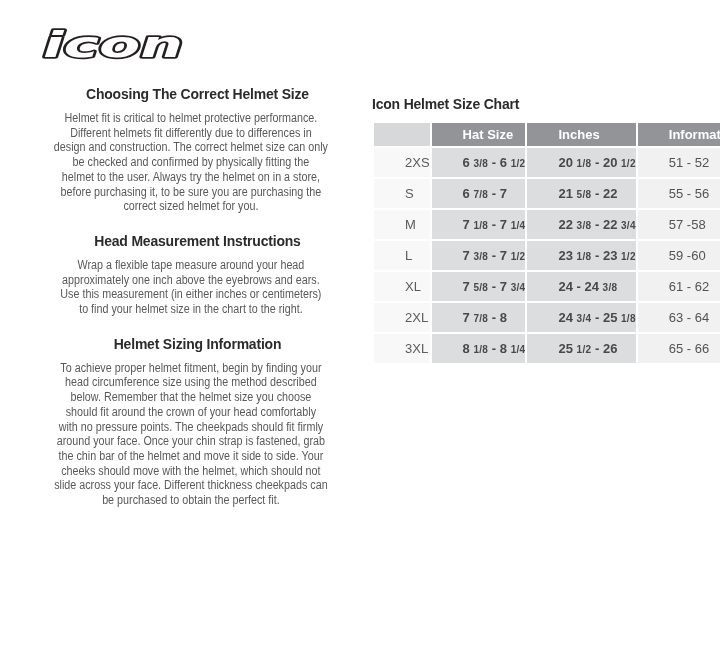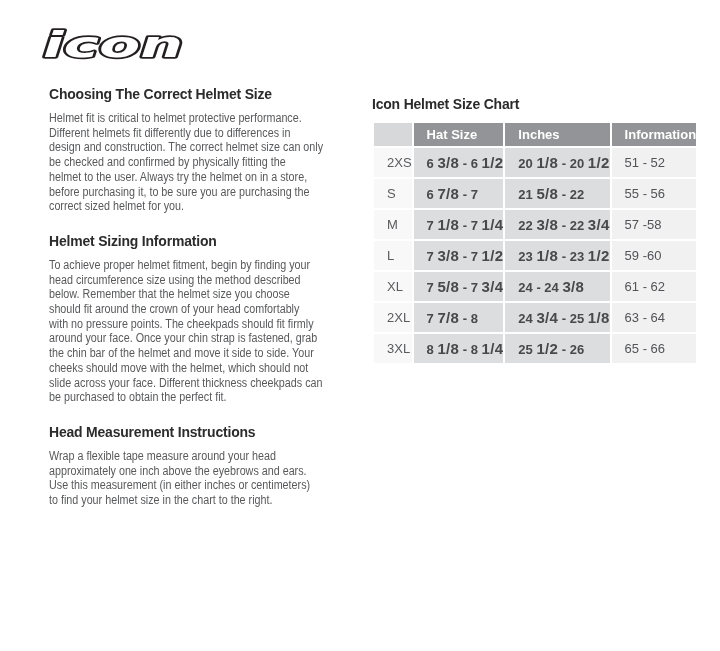--- a/index.html
+++ b/index.html
@@ -6,57 +6,57 @@
   .canvas{
     position:relative;
     width:720px;height:580px;
     background:var(--page_bg,#fff);
     overflow:hidden;
     font-family:"Liberation Sans","DejaVu Sans",sans-serif;
   }
   
   .logo{position:absolute;left:33px;top:24px;width:160px;height:44px;}
   
-  .left-col{position:absolute;left:49px;top:84px;width:330px;}
+  .left-col{position:absolute;left:49px;top:84px;width:330px;text-align:center;}
   .right-col{position:absolute;left:372px;top:94px;width:320px;}
   h2.sec-heading{
     font-size:15.5px;font-weight:700;color:var(--heading_text);
     margin:0 0 8px 0;line-height:19px;letter-spacing:-0.2px;
     transform:scaleX(0.90);transform-origin:0 0;white-space:nowrap;
   }
   p.sec-body{
     font-size:12.5px;line-height:14.7px;color:var(--body_text);
     margin:0 0 17px 0;white-space:pre-line;
     transform:scaleX(0.86);transform-origin:0 0;
   }
   
   table.size-chart{
     border-collapse:separate;border-spacing:2px;
     margin-top:7px;
   }
   table.size-chart th,table.size-chart td{
-    padding:0 0 0 13px;text-align:left;vertical-align:middle;
+    padding:0 0 0 31px;text-align:left;vertical-align:middle;
     font-size:13px;white-space:nowrap;
   }
   tr.head-row th{
     height:23px;background:var(--table_header_bg);
     color:var(--table_header_text);font-weight:700;
   }
   tr.head-row th.corner{background:var(--corner_cell_bg);padding:0;}
   td.size-cell{
     width:29px;height:29px;background:var(--size_col_bg);
     color:var(--size_label_text);font-weight:400;padding-left:7px;
   }
   td.gray-cell{background:var(--gray_col_bg);color:var(--value_text);font-weight:700;}
   td.light-cell{background:var(--light_col_bg);color:var(--cm_text);font-weight:400;}
   col.c-size{width:31px;}
   col.c-hat{width:92px;}
   col.c-in{width:86px;}
   col.c-cm{width:91px;}
-  span.fr{font-size:15px;letter-spacing:0.3px;}
+  span.fr{font-size:10px;letter-spacing:0.3px;}
   
   .bottom-bar{
     position:absolute;left:117px;top:648px;width:128px;height:3px;
     background:var(--bottom_bar);
   }
 </style>
 </head>
 <body>
 
 <div class="canvas">
@@ -72,38 +72,38 @@
       <h2 class="sec-heading">Choosing The Correct Helmet Size</h2>
       <p class="sec-body">Helmet fit is critical to helmet protective performance.
 Different helmets fit differently due to differences in
 design and construction. The correct helmet size can only
 be checked and confirmed by physically fitting the
 helmet to the user. Always try the helmet on in a store,
 before purchasing it, to be sure you are purchasing the
 correct sized helmet for you.</p>
     </section>
     <section>
+      <h2 class="sec-heading">Head Measurement Instructions</h2>
+      <p class="sec-body">Wrap a flexible tape measure around your head
+approximately one inch above the eyebrows and ears.
+Use this measurement (in either inches or centimeters)
+to find your helmet size in the chart to the right.</p>
+    </section>
+    <section>
       <h2 class="sec-heading">Helmet Sizing Information</h2>
       <p class="sec-body">To achieve proper helmet fitment, begin by finding your
 head circumference size using the method described
 below. Remember that the helmet size you choose
 should fit around the crown of your head comfortably
 with no pressure points. The cheekpads should fit firmly
 around your face. Once your chin strap is fastened, grab
 the chin bar of the helmet and move it side to side. Your
 cheeks should move with the helmet, which should not
 slide across your face. Different thickness cheekpads can
 be purchased to obtain the perfect fit.</p>
-    </section>
-    <section>
-      <h2 class="sec-heading">Head Measurement Instructions</h2>
-      <p class="sec-body">Wrap a flexible tape measure around your head
-approximately one inch above the eyebrows and ears.
-Use this measurement (in either inches or centimeters)
-to find your helmet size in the chart to the right.</p>
     </section>
   </div>
 
   <div class="right-col">
     <h2 class="sec-heading">Icon Helmet Size Chart</h2>
     <table class="size-chart">
       <colgroup>
         <col class="c-size">
           <col class="c-hat">
           <col class="c-in">

